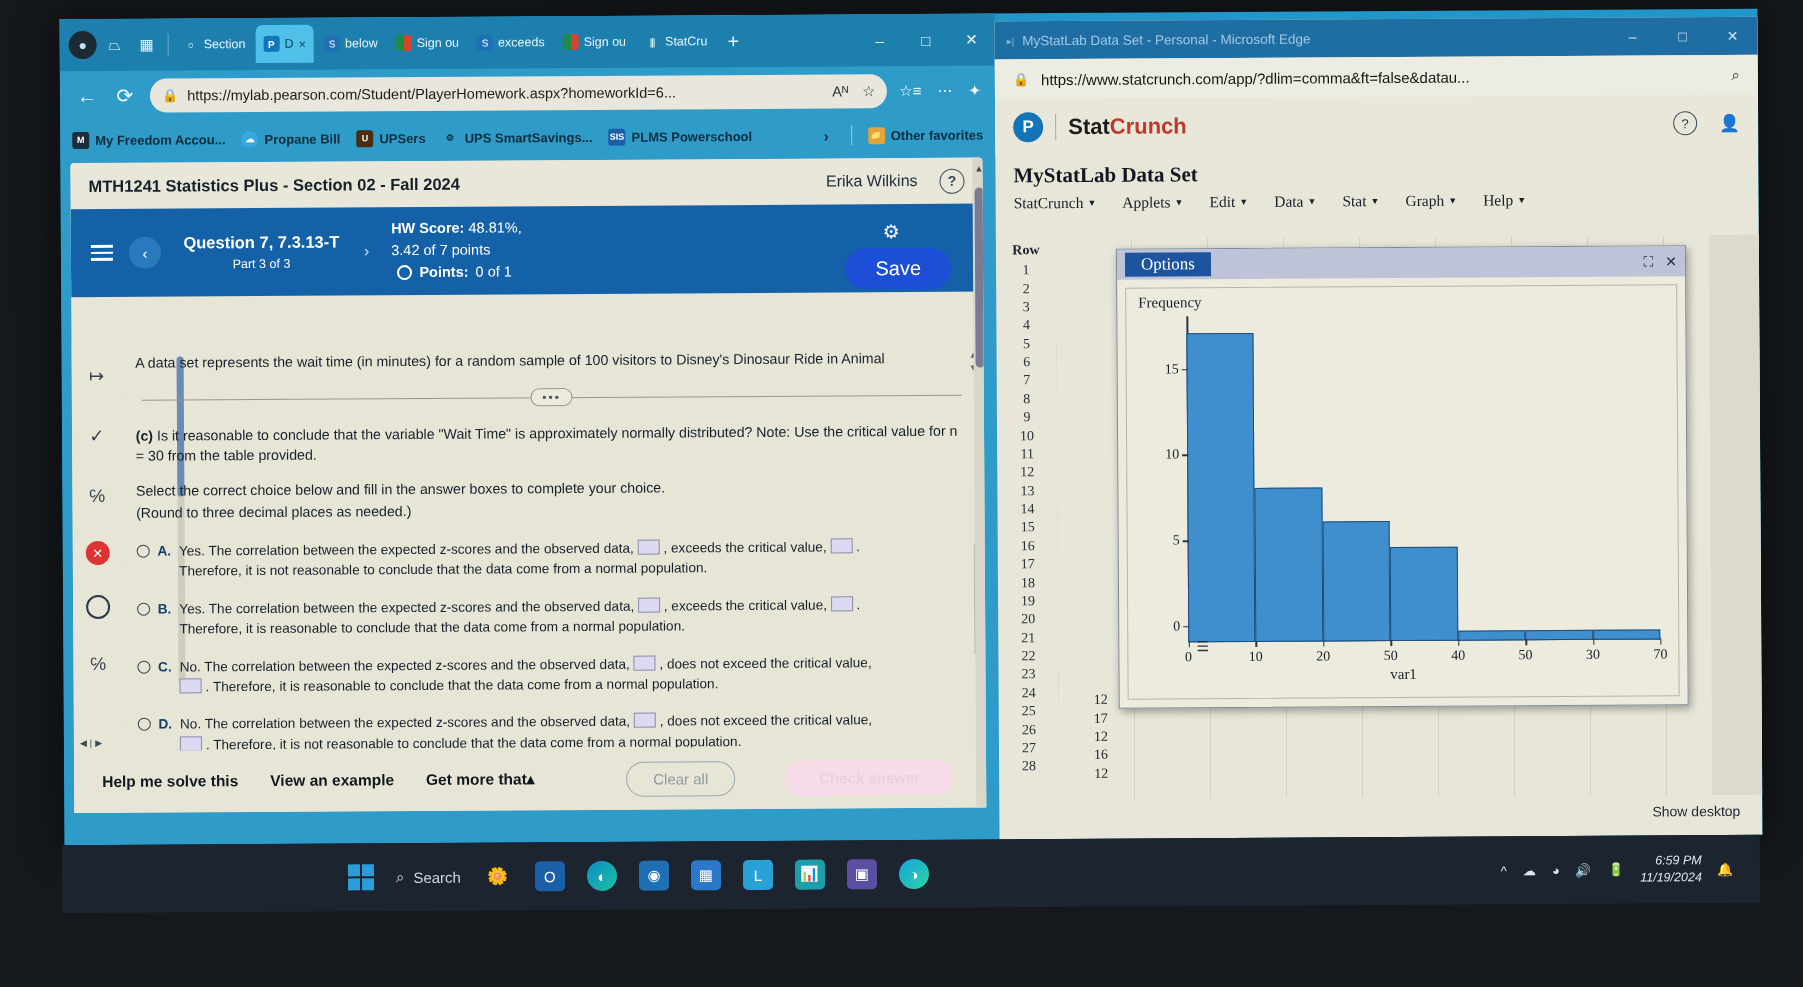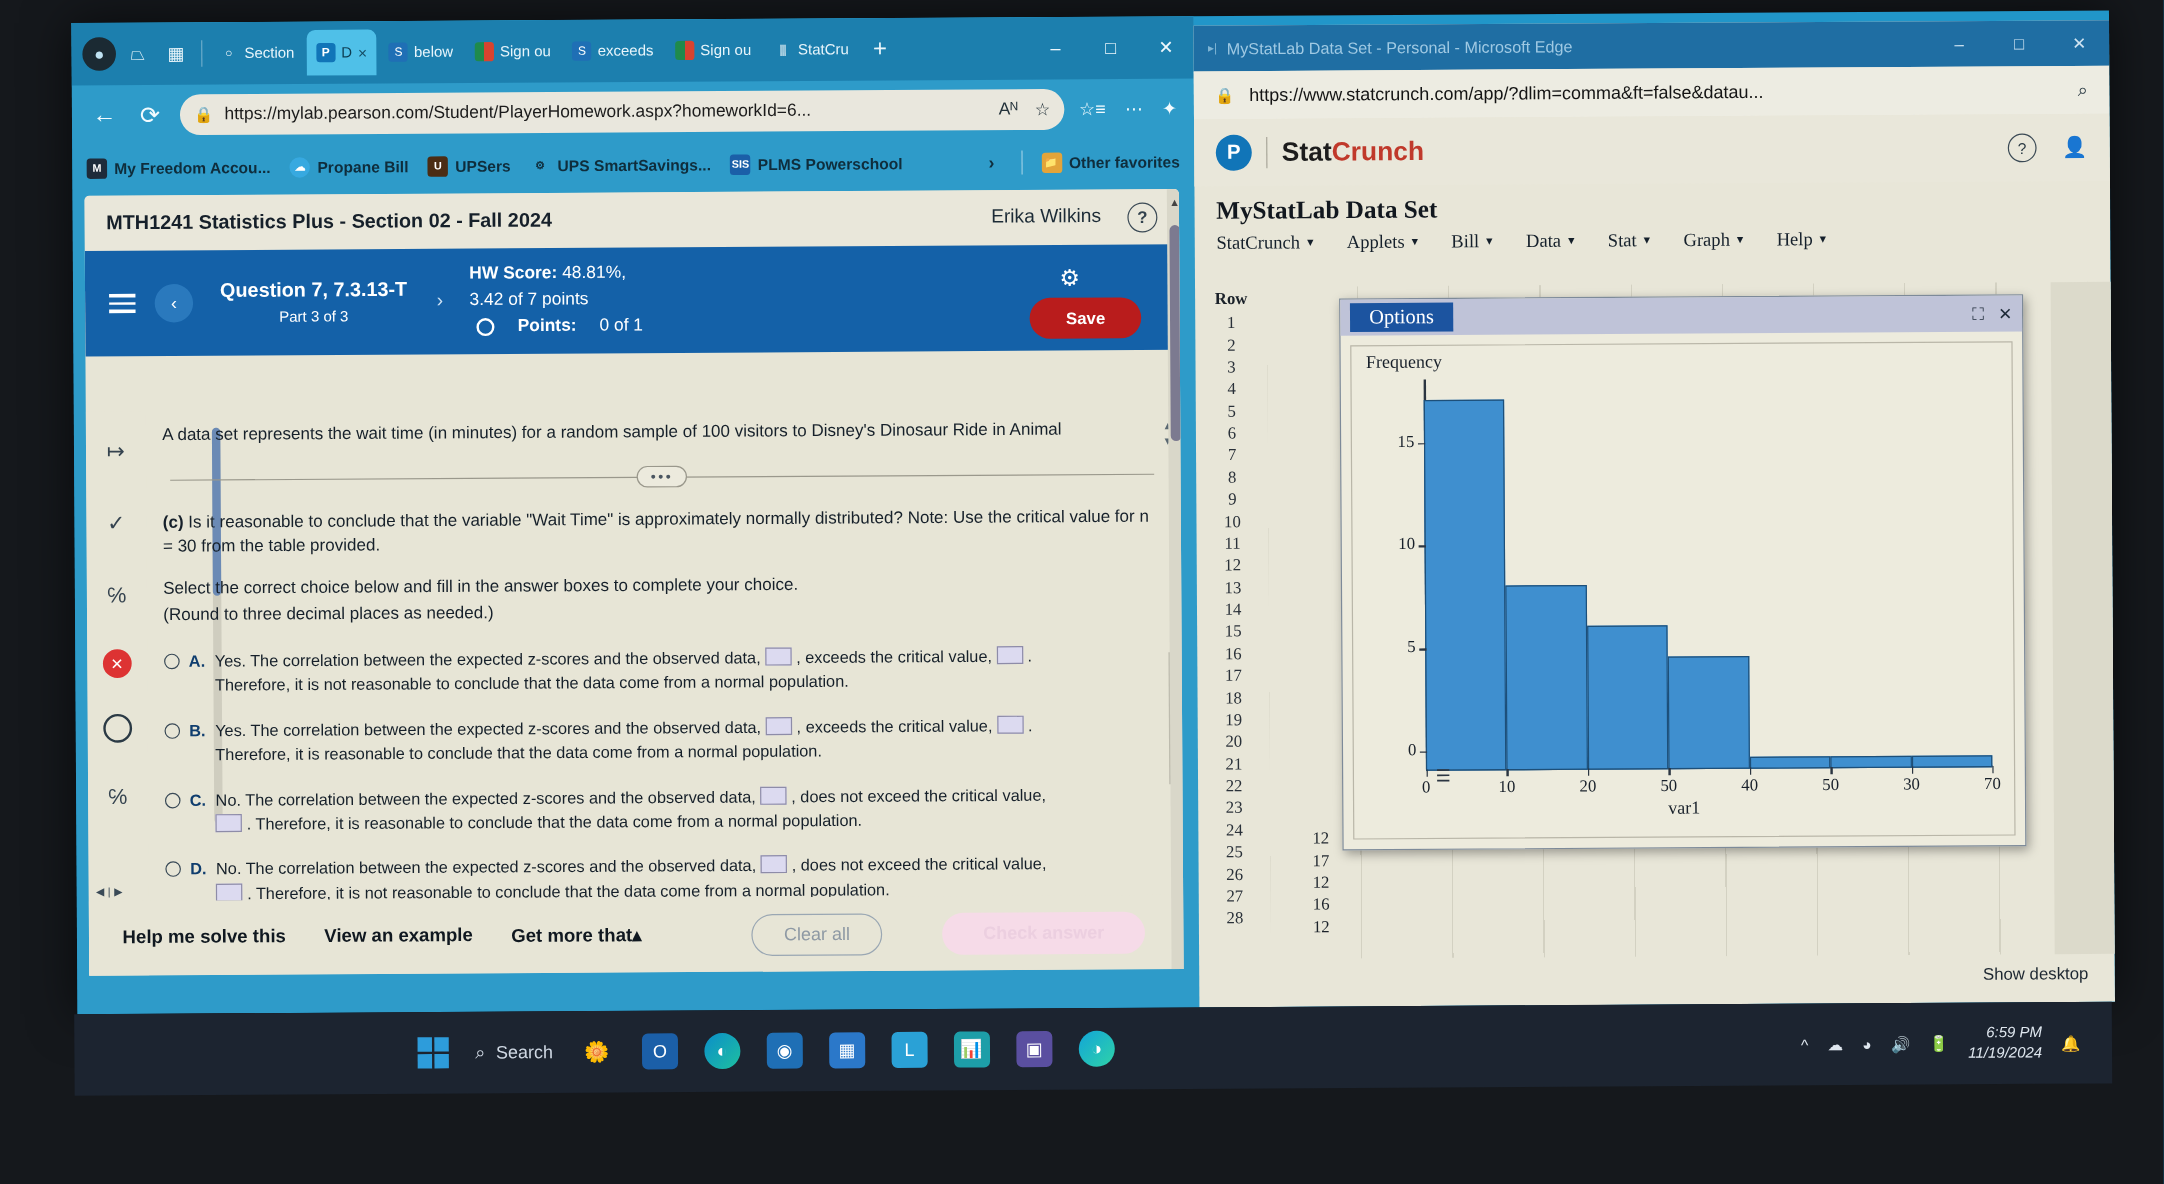--- a/index.html
+++ b/index.html
@@ -122,30 +122,30 @@
   .navcirc {
     width:32px;height:32px;border-radius:50%;background:#2a79bd;
     display:flex;align-items:center;justify-content:center;font-size:15px;margin:0 8px;
   }
   .q-block { text-align:center; width:185px; }
   .q-block .qt { font-size:16.5px; font-weight:bold; }
   .q-block .qp { font-size:12.5px; margin-top:5px; }
   .arrow-r { font-size:16px; color:#cfe3f5; margin:0 10px; }
   .score { font-size:14.5px; line-height:1.5; margin-left:12px;}
   .score b { font-weight:bold; }
-  .ptsrow { display:flex; align-items:center; gap:19px; margin-left:6px;}
+  .ptsrow { display:flex; align-items:center; gap:7px; margin-left:6px;}
   .ptcirc { width:15px;height:15px;border-radius:50%;border:2px solid #fff;}
   .gear {
     position:absolute; right:78px; top:16px;
     width:22px;height:22px; color:#fff; font-size:19px;
   }
   .savebtn {
     position:absolute; right:32px; top:44px;
-    background:#b91c1c; color:#fff; border-radius:22px;
-    padding:9px 30px; font-size:14px; font-weight:bold;
+    background:#1d4ed8; color:#fff; border-radius:22px;
+    padding:9px 30px; font-size:20px; font-weight:normal;
   }
 
   
   .qbody { position:absolute; left:0; top:180px; width:912px; height:470px; display:flex; }
   .leftrail {
     width:60px; height:470px; background:#e7e5d6;
     display:flex; flex-direction:column; align-items:center;
     padding-top:18px; gap:30px; color:#35434f; font-size:18px;
   }
   .railicon { width:30px;height:30px; display:flex;align-items:center;justify-content:center;}
@@ -583,21 +583,21 @@
           <span class="sc-help">?</span>
           <span class="sc-user">👤</span>
         </span>
       </div>
 
       <div class="ds-title">MyStatLab Data Set</div>
 
       <div class="sc-menu">
         <span><span>StatCrunch</span><i>▼</i></span>
         <span><span>Applets</span><i>▼</i></span>
-        <span><span>Bill</span><i>▼</i></span>
+        <span><span>Edit</span><i>▼</i></span>
         <span><span>Data</span><i>▼</i></span>
         <span><span>Stat</span><i>▼</i></span>
         <span><span>Graph</span><i>▼</i></span>
         <span><span>Help</span><i>▼</i></span>
       </div>
 
       <div class="sc-grid">
         <div class="gridlines"></div>
         <div class="rowcol">
           <div class="rh">Row</div>

